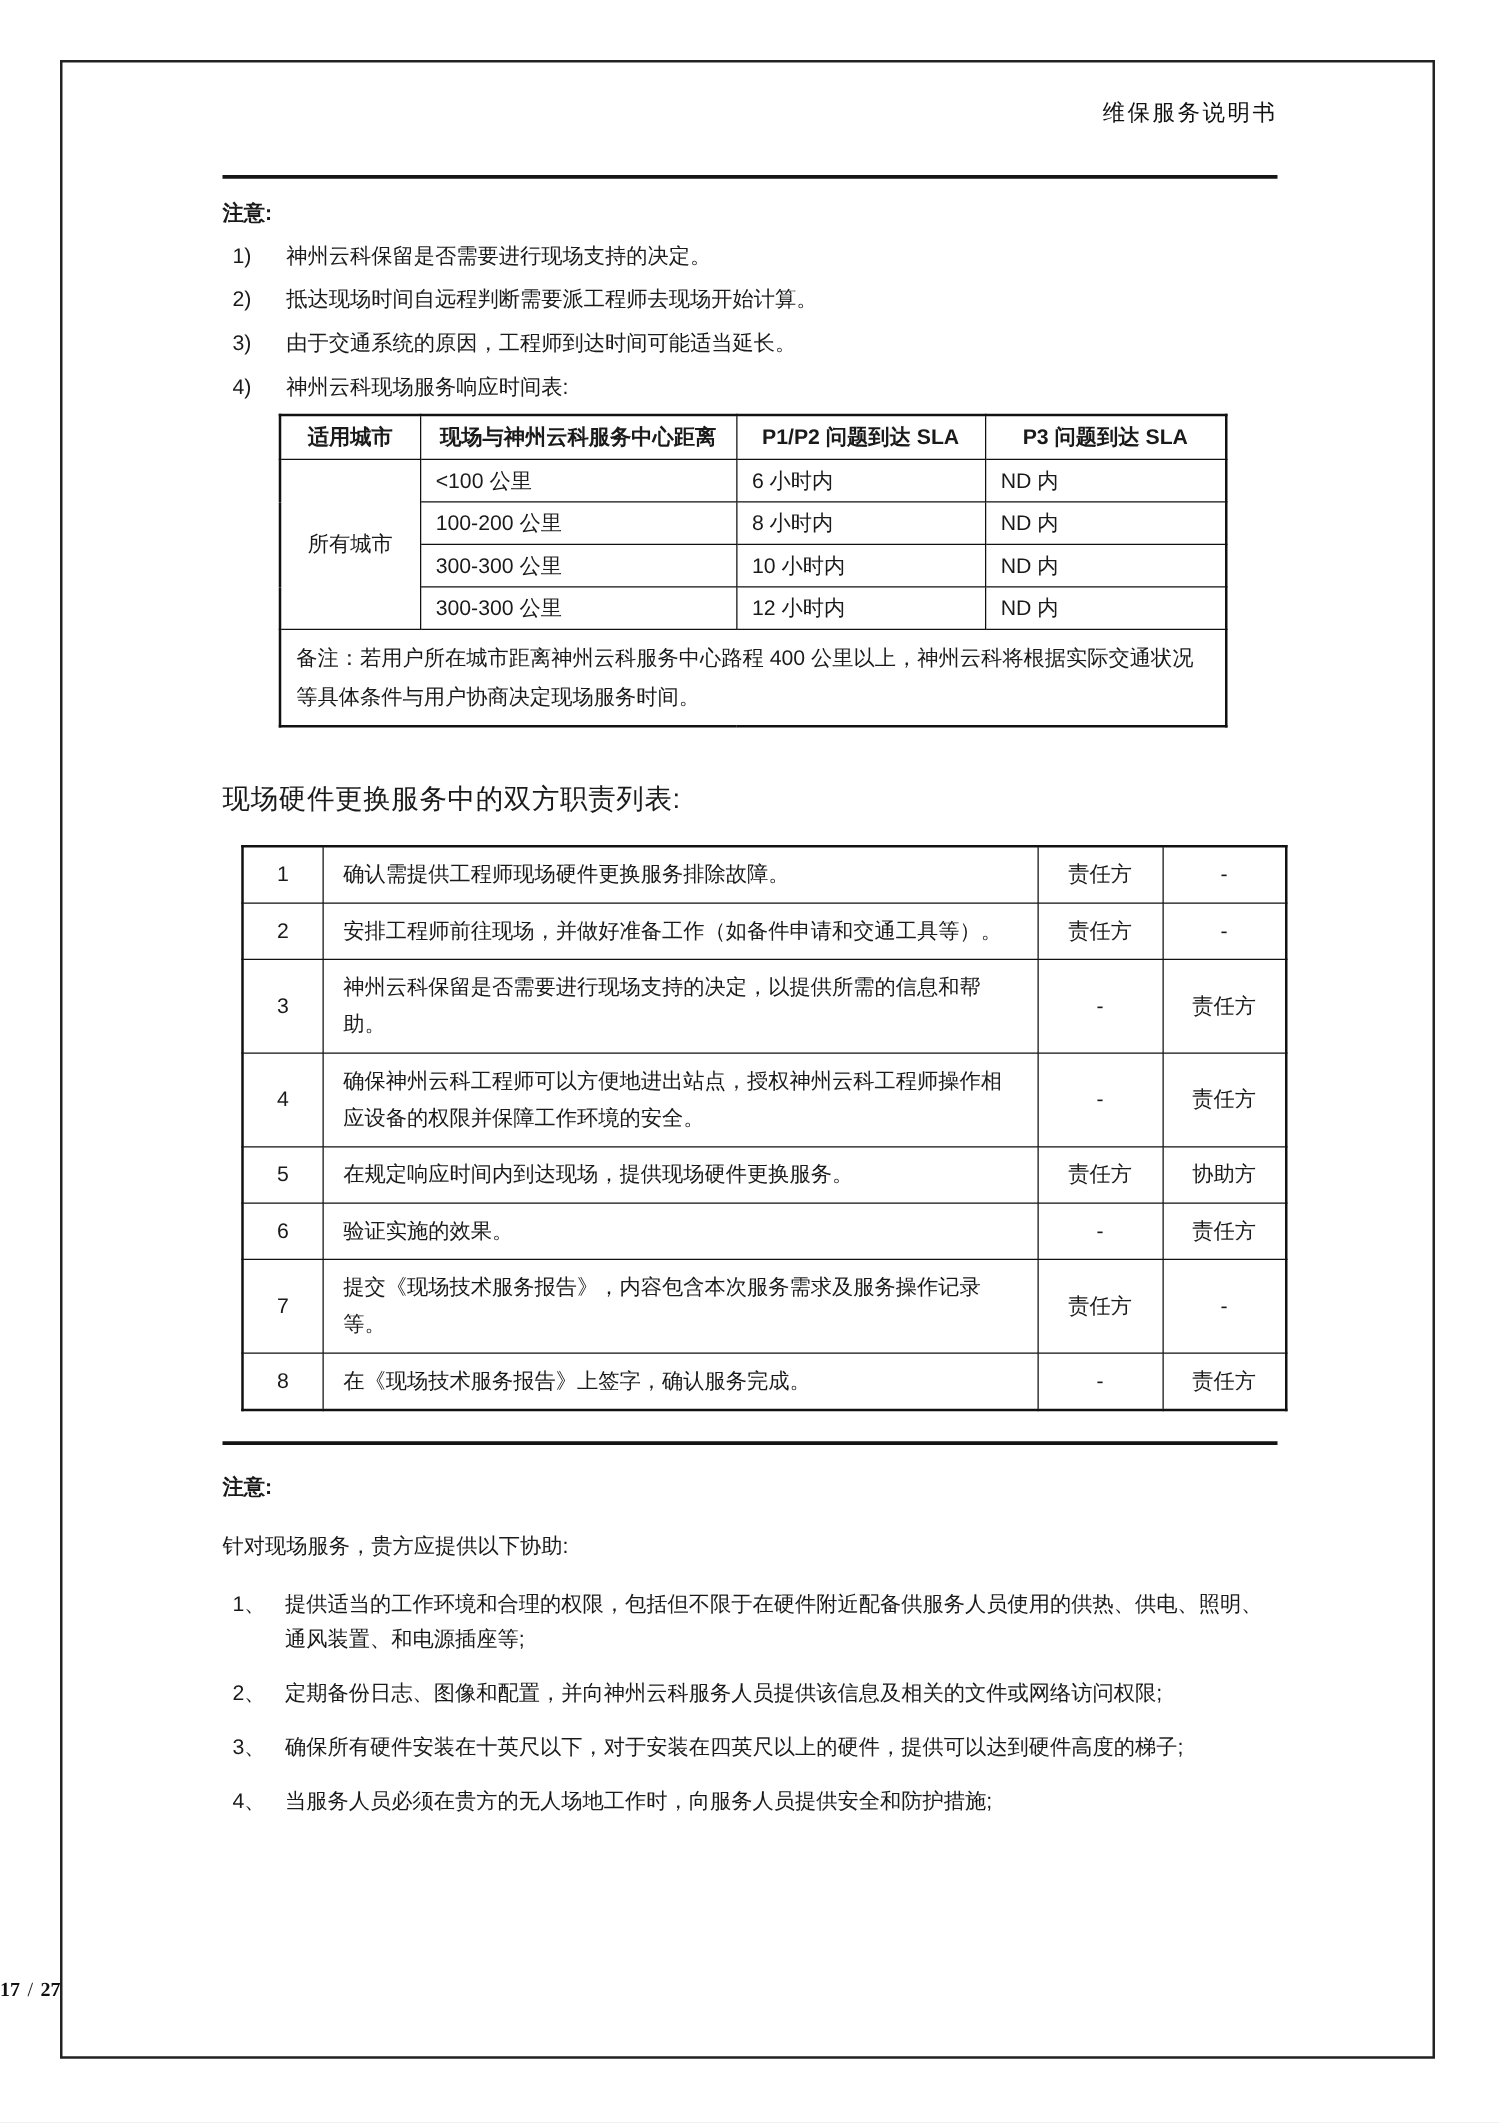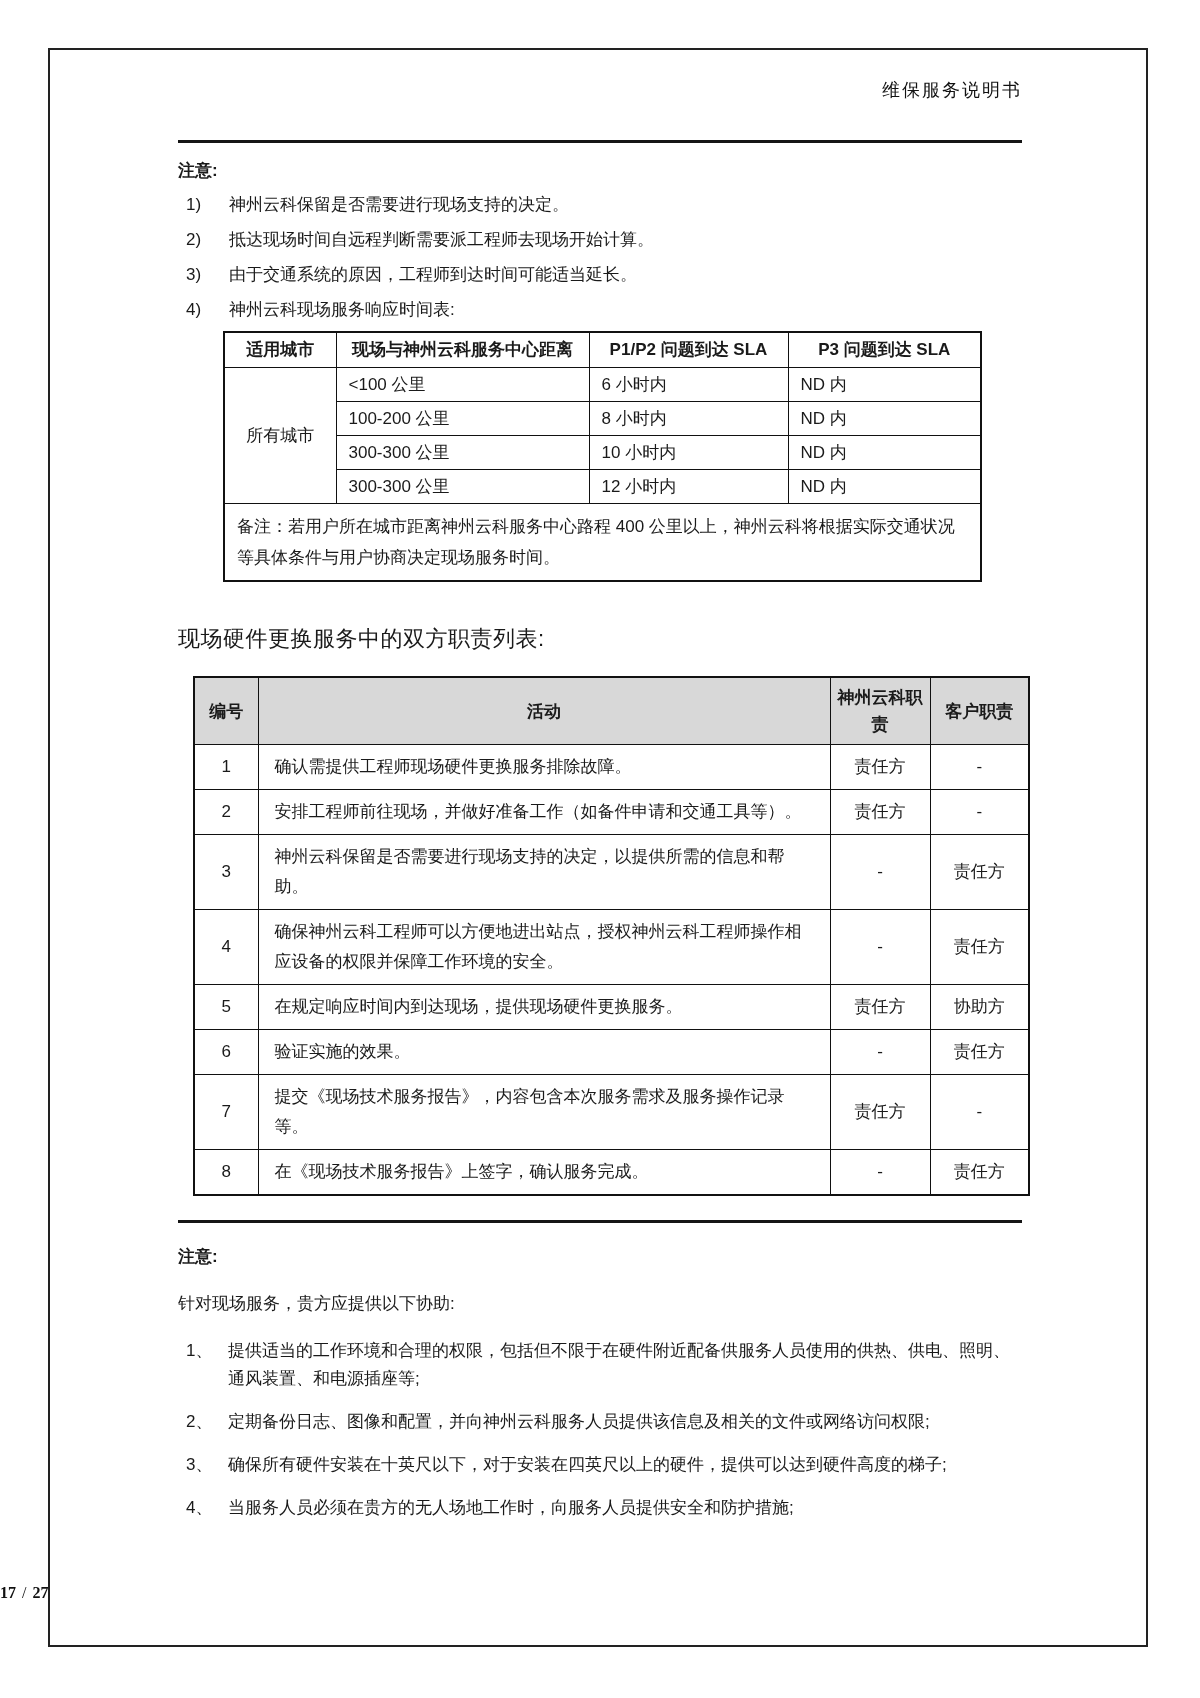--- a/index.html
+++ b/index.html
@@ -200,26 +200,20 @@
     <div class="section-title">现场硬件更换服务中的双方职责列表:</div>
 
     <table class="resp-table">
       <colgroup>
         <col style="width:64px">
           <col style="width:572px">
           <col style="width:100px">
           <col style="width:99px">
       </colgroup>
       <tbody>
-          <tr>
-        <th>编号</th>
-        <th>活动</th>
-        <th>神州云科职责</th>
-        <th>客户职责</th>
-      </tr>
       <tr>
         <td>1</td>
         <td class="activity">确认需提供工程师现场硬件更换服务排除故障。</td>
         <td>责任方</td>
         <td>-</td>
       </tr>
       <tr>
         <td>2</td>
         <td class="activity">安排工程师前往现场，并做好准备工作（如备件申请和交通工具等）。</td>
         <td>责任方</td>

